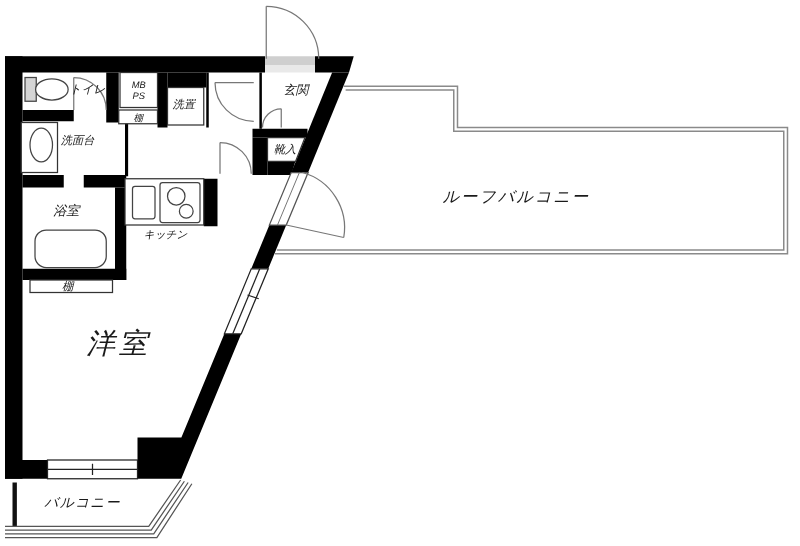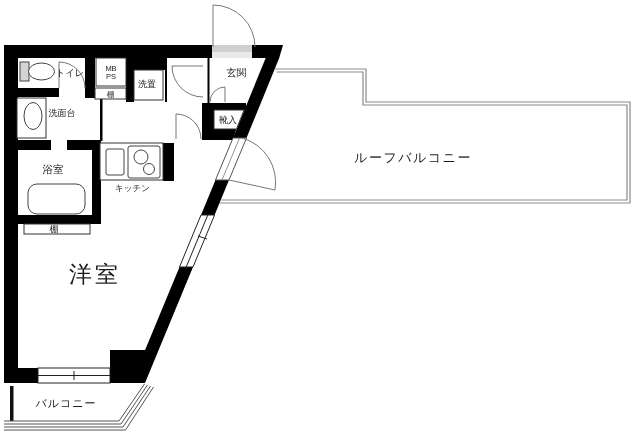--- a/index.html
+++ b/index.html
@@ -2,20 +2,21 @@
 <html><head>
 <meta charset="utf-8">
 <style>
   html,body{margin:0;padding:0;background:#fff;}
   .plan-wrap{
     position:relative;
     width:640px;height:437px;
     background:#ffffff;
     font-family:"Liberation Sans",sans-serif;
     overflow:hidden;
+    font-style:italic;
   }
   svg{display:block;}
   text{
     fill:#1a1a1a;
     font-family:"Liberation Sans",sans-serif;
     text-anchor:middle;
     dominant-baseline:central;
   }
   .wall{fill:#000;stroke:none;}
   .thinbox{fill:#fff;stroke:#333;stroke-width:1;}

